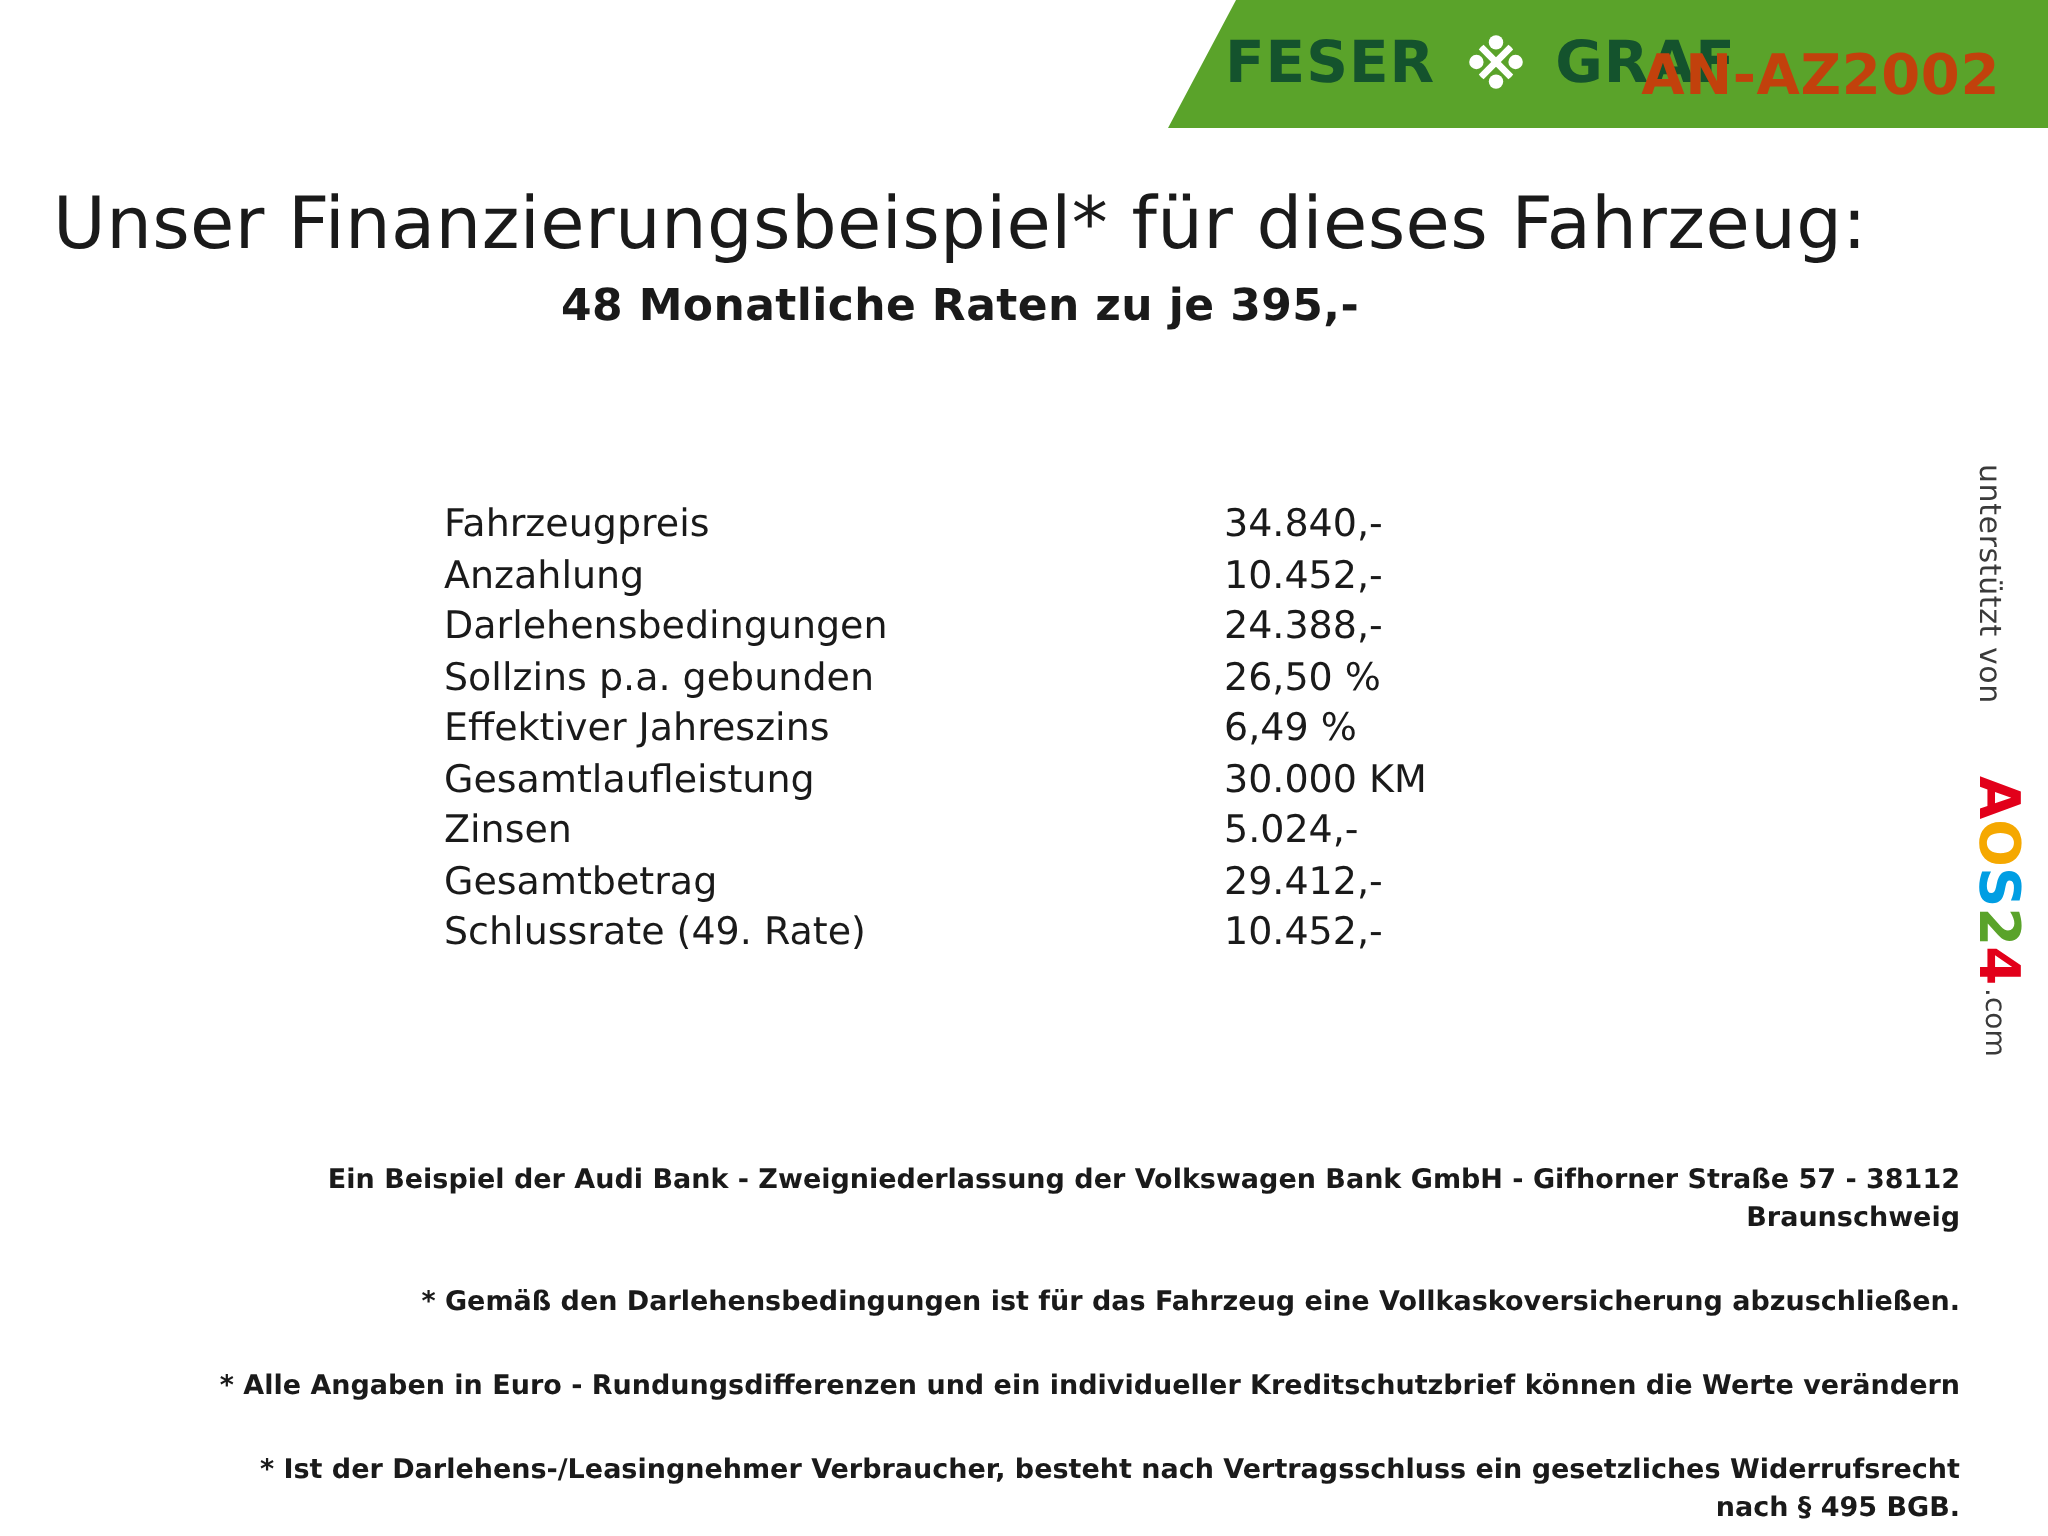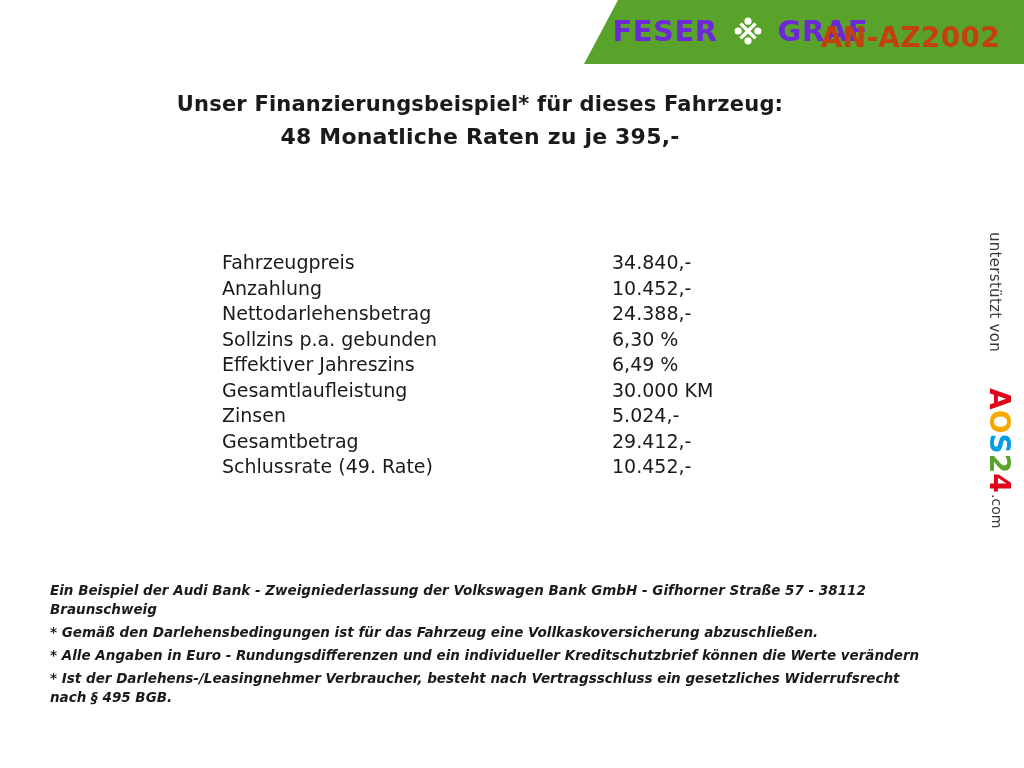--- a/index.html
+++ b/index.html
@@ -34,21 +34,21 @@
     border-bottom-left-radius: 0;
     clip-path: polygon(34px 0, 100% 0, 100% 100%, 0 100%);
   }
   .brand {
     position: absolute;
     top: 14px;
     right: 156px;
     display: flex;
     align-items: center;
     gap: 16px;
-    color: #6d28d9;
+    color: #14532d;
     font-size: 29px;
     font-weight: bold;
     letter-spacing: 0.5px;
   }
   .brand-mark {
     display: inline-block;
     width: 28px;
     height: 28px;
     position: relative;
   }
@@ -65,22 +65,22 @@
 
   
   .title-block {
     position: absolute;
     top: 92px;
     left: 0;
     width: 960px;
     text-align: center;
   }
   .title-line1 {
-    font-size: 21px;
-    font-weight: bold;
+    font-size: 36px;
+    font-weight: normal;
     color: #1a1a1a;
     letter-spacing: 0.2px;
   }
   .title-line2 {
     margin-top: 8px;
     font-size: 22px;
     font-weight: bold;
     color: #1a1a1a;
     letter-spacing: 0.2px;
   }
@@ -102,31 +102,30 @@
   }
   .finance-table td.label { width: 390px; }
   .finance-table td.value { width: 170px; }
 
   
   .footnotes {
     position: absolute;
     top: 582px;
     left: 50px;
     width: 930px;
-    text-align: left;
-    font-style: italic;
+    text-align: right;
   }
   .footnotes p {
     margin: 0 0 2px 0;
     font-size: 13.5px;
     font-weight: bold;
     color: #1a1a1a;
     line-height: 17px;
   }
-  .footnotes p.gap { margin-top: 6px; }
+  .footnotes p.gap { margin-top: 25px; }
 
   
   .side-block {
     position: absolute;
     right: 6px;
     top: 232px;
     width: 34px;
     height: 320px;
   }
   .side-text {
@@ -194,26 +193,26 @@
   <tbody>
     <tr>
       <td class="label">Fahrzeugpreis</td>
       <td class="value">34.840,-</td>
     </tr>
     <tr>
       <td class="label">Anzahlung</td>
       <td class="value">10.452,-</td>
     </tr>
     <tr>
-      <td class="label">Nettodarlehensbetrag</td>
+      <td class="label">Darlehensbedingungen</td>
       <td class="value">24.388,-</td>
     </tr>
     <tr>
       <td class="label">Sollzins p.a. gebunden</td>
-      <td class="value">6,30 %</td>
+      <td class="value">26,50 %</td>
     </tr>
     <tr>
       <td class="label">Effektiver Jahreszins</td>
       <td class="value">6,49 %</td>
     </tr>
     <tr>
       <td class="label">Gesamtlaufleistung</td>
       <td class="value">30.000 KM</td>
     </tr>
     <tr>

